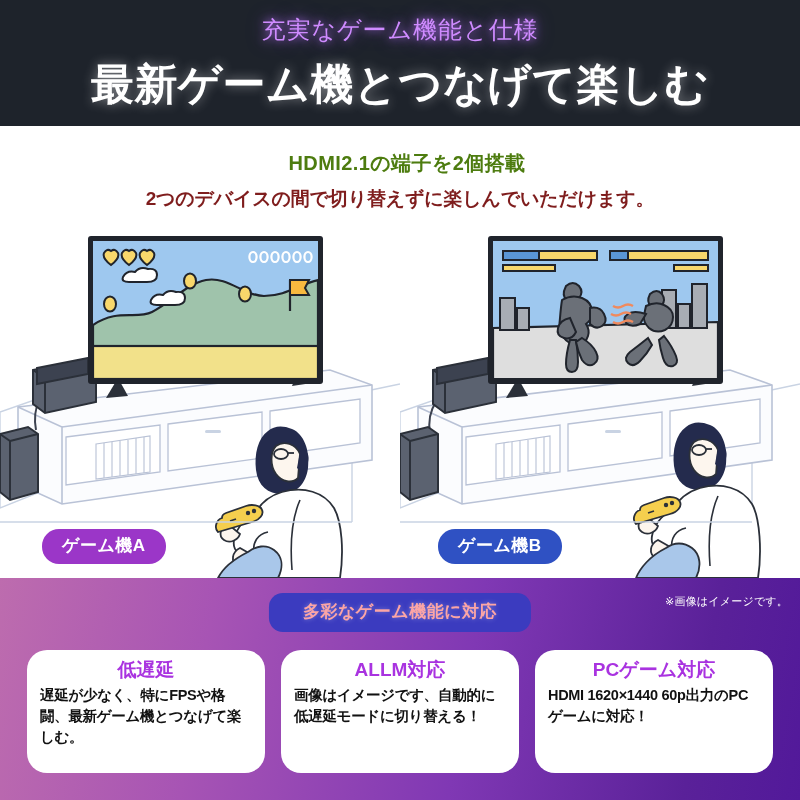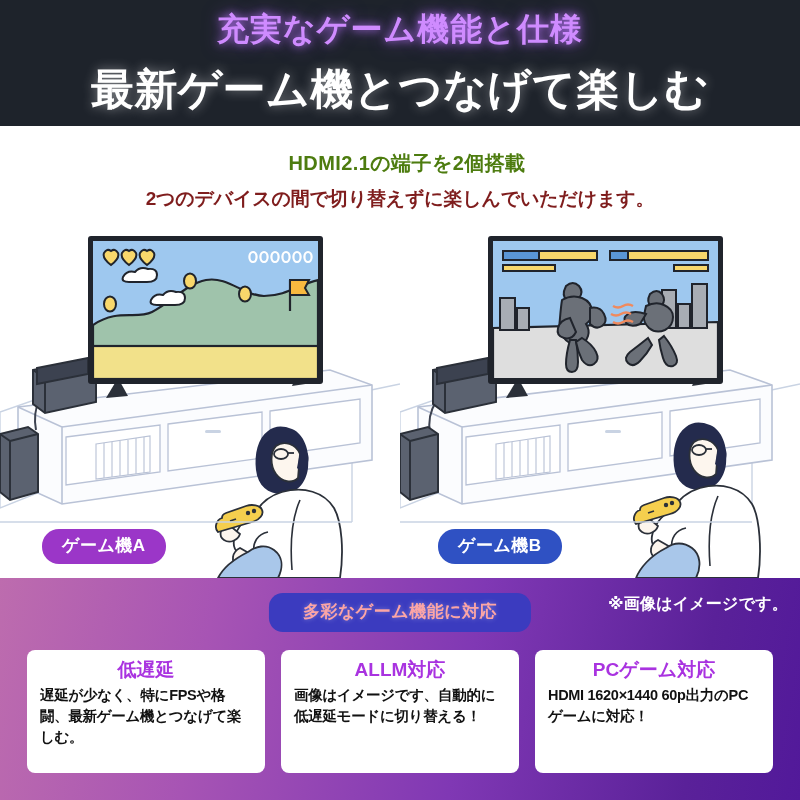--- a/index.html
+++ b/index.html
@@ -12,21 +12,21 @@
   .page { position:relative; width:800px; height:800px; }
 
   
   .header {
     position:absolute; left:0; top:0; width:800px; height:126px;
     background:#1e232b;
     display:flex; flex-direction:column;
     align-items:center; justify-content:center;
   }
   .header-eyebrow {
-    font-size:32px; font-weight:bold; color:#cf8bff;
+    font-size:24px; font-weight:normal; color:#cf8bff;
     letter-spacing:1px; line-height:1.15;
     text-shadow:0 0 9px rgba(190,120,255,.85), 0 0 18px rgba(170,90,255,.5);
   }
   .header-title {
     font-size:43px; font-weight:bold; color:#ffffff;
     letter-spacing:.5px; line-height:1.18; margin-top:16px;
     text-shadow:0 0 12px rgba(255,255,255,.45);
   }
 
   
@@ -67,29 +67,29 @@
   .bottom-banner {
     position:absolute; left:50%; top:15px; transform:translateX(-50%);
     background:#3b3bbf; border-radius:14px;
     padding:7px 34px 9px;
     font-size:17px; font-weight:bold; color:#fca5a5; white-space:nowrap;
     letter-spacing:.5px;
     text-shadow:0 0 5px rgba(255,255,255,.35);
   }
   .bottom-note {
     position:absolute; right:12px; top:16px;
-    font-size:16px; font-weight:bold; color:#ffffff; letter-spacing:.2px;
+    font-size:11px; font-weight:normal; color:#ffffff; letter-spacing:.2px;
   }
   .cards {
     position:absolute; left:0; top:72px; width:800px;
     display:flex; justify-content:center; gap:16px;
   }
   .card {
     width:238px; min-height:118px; background:#ffffff;
-    border-radius:8px; padding:9px 13px 25px;
+    border-radius:20px; padding:9px 13px 25px;
   }
   .card-title {
     text-align:center; font-size:19px; font-weight:bold;
     color:#a933e0; line-height:1.2; margin-bottom:3px; white-space:nowrap;
   }
   .card-body {
     font-size:14.5px; font-weight:bold; color:#111111;
     line-height:1.45; letter-spacing:-.3px;
   }
 </style>

